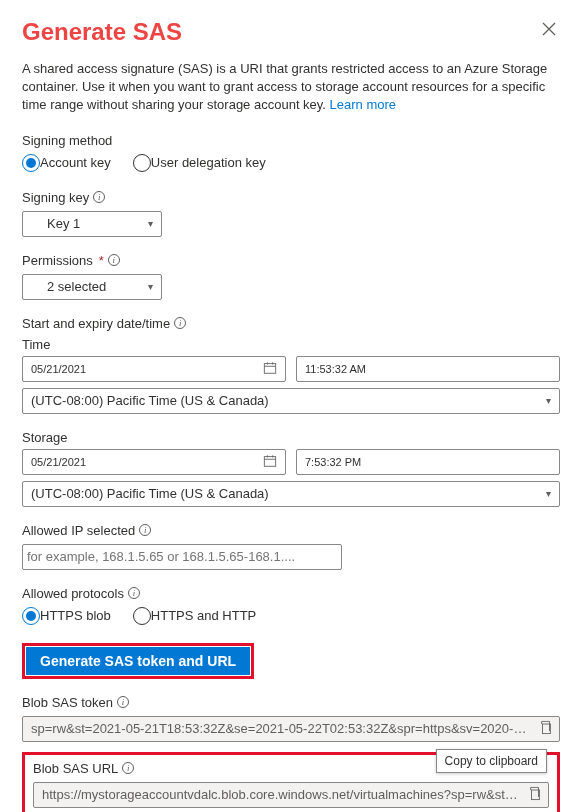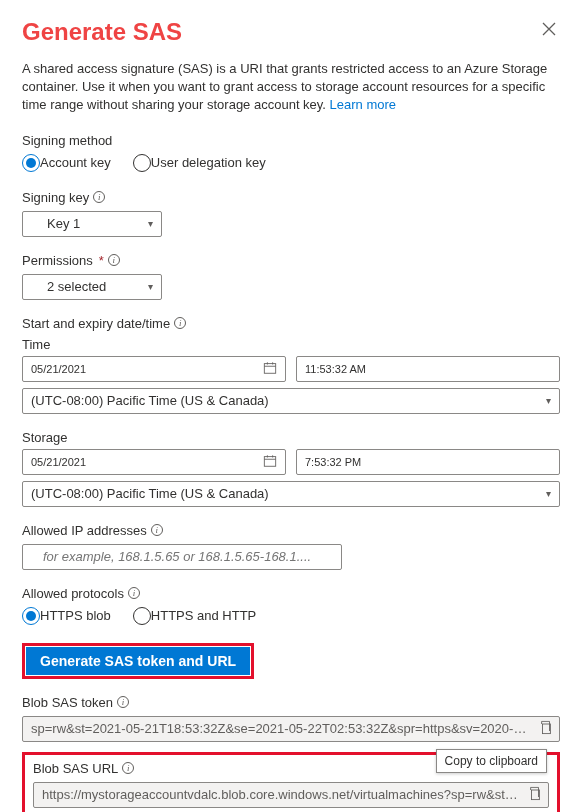--- a/index.html
+++ b/index.html
@@ -120,24 +120,23 @@
     justify-content: space-between;
     font-size: 11px;
   }
   .cal-icon svg { width: 14px; height: 14px; }
 
   .placeholder-input {
     height: 26px;
     border: 1px solid #8a8886;
     border-radius: 2px;
     font-size: 13px;
-    padding: 0 20px;
+    padding: 0 4px;
     width: 320px;
     color: #605e5c;
-    font-style: italic;
   }
 
   .primary-btn {
     background: #0078d4;
     color: #fff;
     border: none;
     font-weight: 600;
     font-size: 14px;
     padding: 6px 14px;
     cursor: pointer;
@@ -281,21 +280,21 @@
       <span>7:53:32 PM</span>
     </div>
   </div>
   <div class="select-box wfull">
     <span>(UTC-08:00) Pacific Time (US &amp; Canada)</span>
     <span class="chev">▾</span>
   </div>
 
   
   <div class="field-label section-gap">
-    <span>Allowed IP addresses</span>
+    <span>Allowed IP selected</span>
     <span class="info-icon">i</span>
   </div>
   <input class="placeholder-input" placeholder="for example, 168.1.5.65 or 168.1.5.65-168.1...." style="">
 
   
   <div class="field-label section-gap">
     <span>Allowed protocols</span>
     <span class="info-icon">i</span>
   </div>
   <div class="radio-row">

